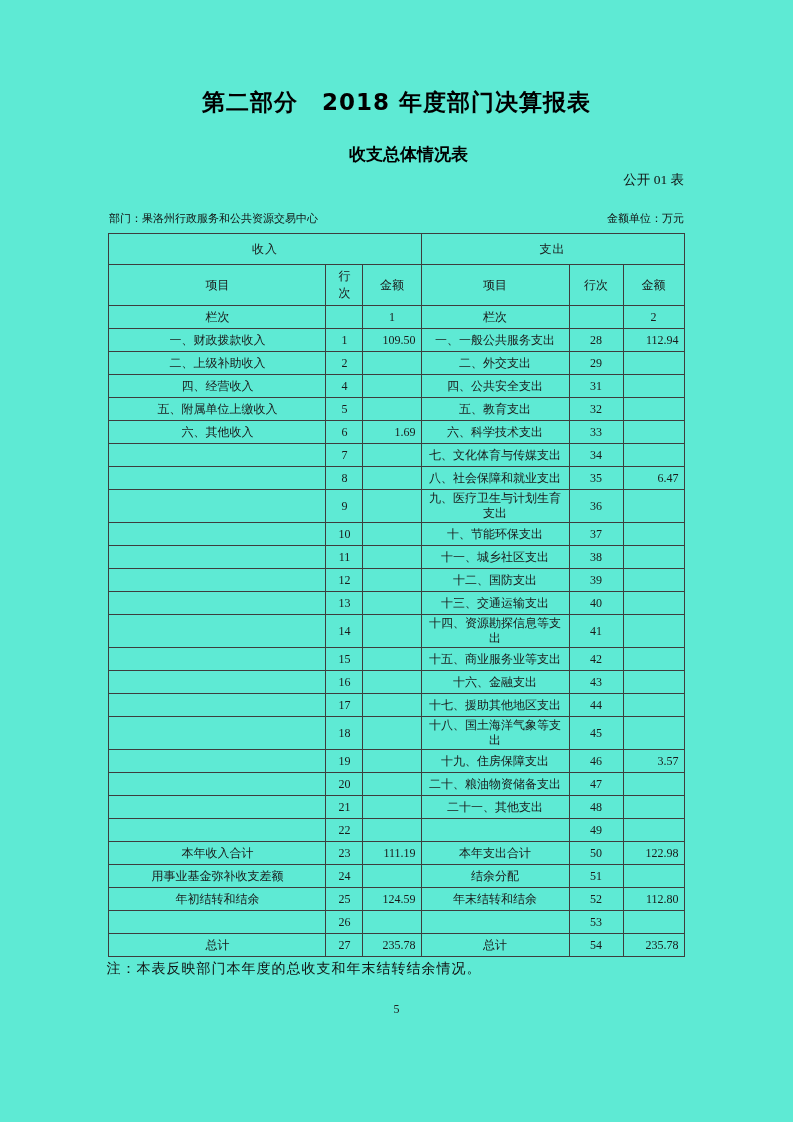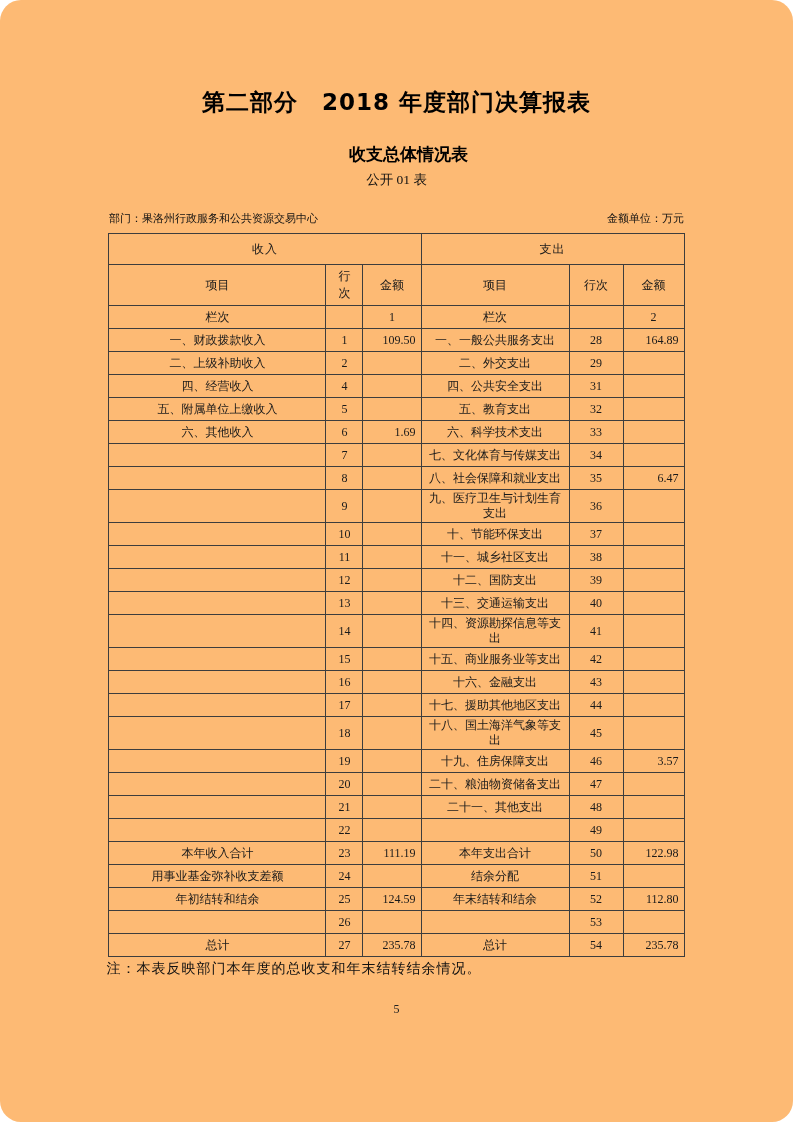--- a/index.html
+++ b/index.html
@@ -6,23 +6,22 @@
   html, body { background: #ffffff; }
   body {
     font-family: "Liberation Serif", "DejaVu Serif", serif;
     color: #111111;
   }
   .page {
     position: relative;
     width: 793px;
     height: 1122px;
     margin: 0 auto;
-    background: #fdba74;
+    background: #5eead4;
     overflow: hidden;
-    border-radius: 21px;
   }
   .part-title {
     padding-top: 86px;
     text-align: center;
     font-family: "DejaVu Sans", "Liberation Sans", sans-serif;
     font-weight: bold;
     font-size: 23px;
     letter-spacing: 1px;
     line-height: 32px;
     color: #000000;
@@ -36,21 +35,21 @@
     line-height: 24px;
     color: #000000;
     margin-left: 24px;
   }
   .meta-block {
     width: 575px;
     margin: 0 auto;
   }
   .public-label {
     margin-top: 5px;
-    text-align: center;
+    text-align: right;
     font-size: 13.5px;
     line-height: 18px;
   }
   .meta-row {
     display: flex;
     justify-content: space-between;
     align-items: flex-end;
     margin-top: 20px;
     font-size: 11px;
     line-height: 19px;
@@ -153,21 +152,21 @@
           <td class="item center">栏次</td>
           <td class="line"></td>
           <td class="amount center">2</td>
         </tr>
         <tr>
           <td class="item">一、财政拨款收入</td>
           <td class="line">1</td>
           <td class="amount">109.50</td>
           <td class="item">一、一般公共服务支出</td>
           <td class="line">28</td>
-          <td class="amount">164.89</td>
+          <td class="amount">112.94</td>
         </tr>
         <tr>
           <td class="item">二、上级补助收入</td>
           <td class="line">2</td>
           <td class="amount"></td>
           <td class="item">二、外交支出</td>
           <td class="line">29</td>
           <td class="amount"></td>
         </tr>
         <tr>

